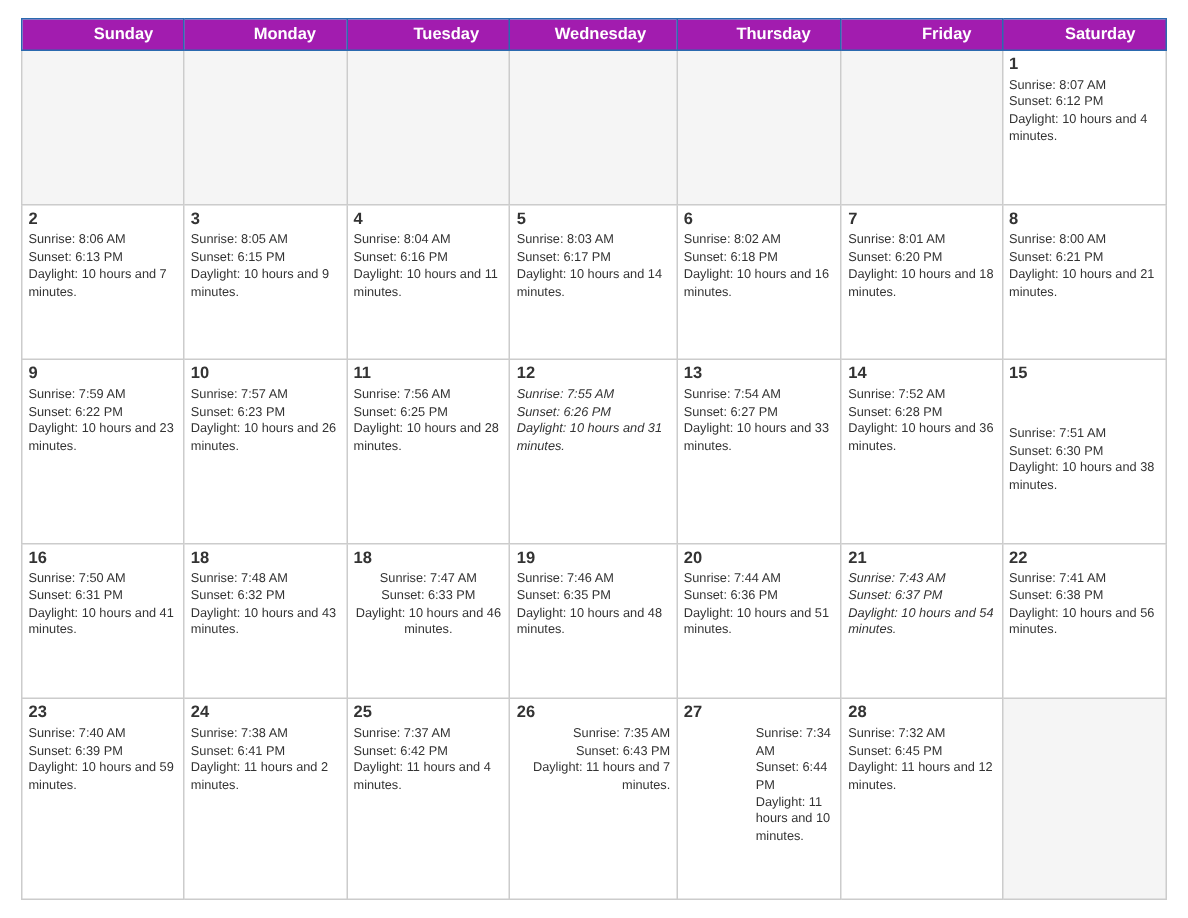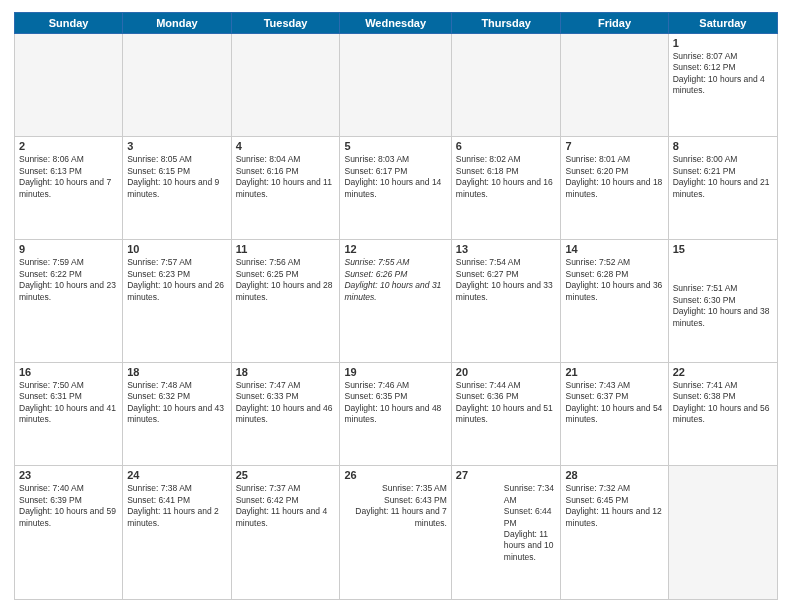--- a/index.html
+++ b/index.html
@@ -45,26 +45,26 @@
     .calendar-subtitle {
       font-size: 15px;
       color: #555;
     }
     .calendar-table {
       width: 100%;
       border-collapse: collapse;
       flex: 1;
     }
     .calendar-table thead tr th {
-      background-color: #0369a1;
+      background-color: #a21caf;
       color: #fff;
       font-size: 11px;
       font-weight: bold;
       padding: 4px 20px;
-      text-align: center;
+      text-align: right;
       border: 1px solid #2a6aaf;
     }
     .calendar-table tbody tr td {
       border: 1px solid #ccc;
       vertical-align: top;
       padding: 3px 4px;
       font-size: 9px;
       color: #333;
       width: 113px;
       height: 78px;
@@ -213,39 +213,39 @@
 Daylight: 10 hours and 41 minutes.</div>
           </td>
           <td>
             <span class="day-number">18</span>
             <div class="day-info" style="white-space: pre-line;">Sunrise: 7:48 AM
 Sunset: 6:32 PM
 Daylight: 10 hours and 43 minutes.</div>
           </td>
           <td>
             <span class="day-number">18</span>
-            <div class="day-info" style="white-space: pre-line;">Sunrise: 7:47 AM
+            <div class="day-info" style="white-space: pre-line; text-align: center;">Sunrise: 7:47 AM
 Sunset: 6:33 PM
 Daylight: 10 hours and 46 minutes.</div>
           </td>
           <td>
             <span class="day-number">19</span>
             <div class="day-info" style="white-space: pre-line;">Sunrise: 7:46 AM
 Sunset: 6:35 PM
 Daylight: 10 hours and 48 minutes.</div>
           </td>
           <td>
             <span class="day-number">20</span>
             <div class="day-info" style="white-space: pre-line;">Sunrise: 7:44 AM
 Sunset: 6:36 PM
 Daylight: 10 hours and 51 minutes.</div>
           </td>
           <td>
             <span class="day-number">21</span>
-            <div class="day-info" style="white-space: pre-line;">Sunrise: 7:43 AM
+            <div class="day-info" style="white-space: pre-line; font-style: italic;">Sunrise: 7:43 AM
 Sunset: 6:37 PM
 Daylight: 10 hours and 54 minutes.</div>
           </td>
           <td>
             <span class="day-number">22</span>
             <div class="day-info" style="white-space: pre-line;">Sunrise: 7:41 AM
 Sunset: 6:38 PM
 Daylight: 10 hours and 56 minutes.</div>
           </td>
         </tr>

